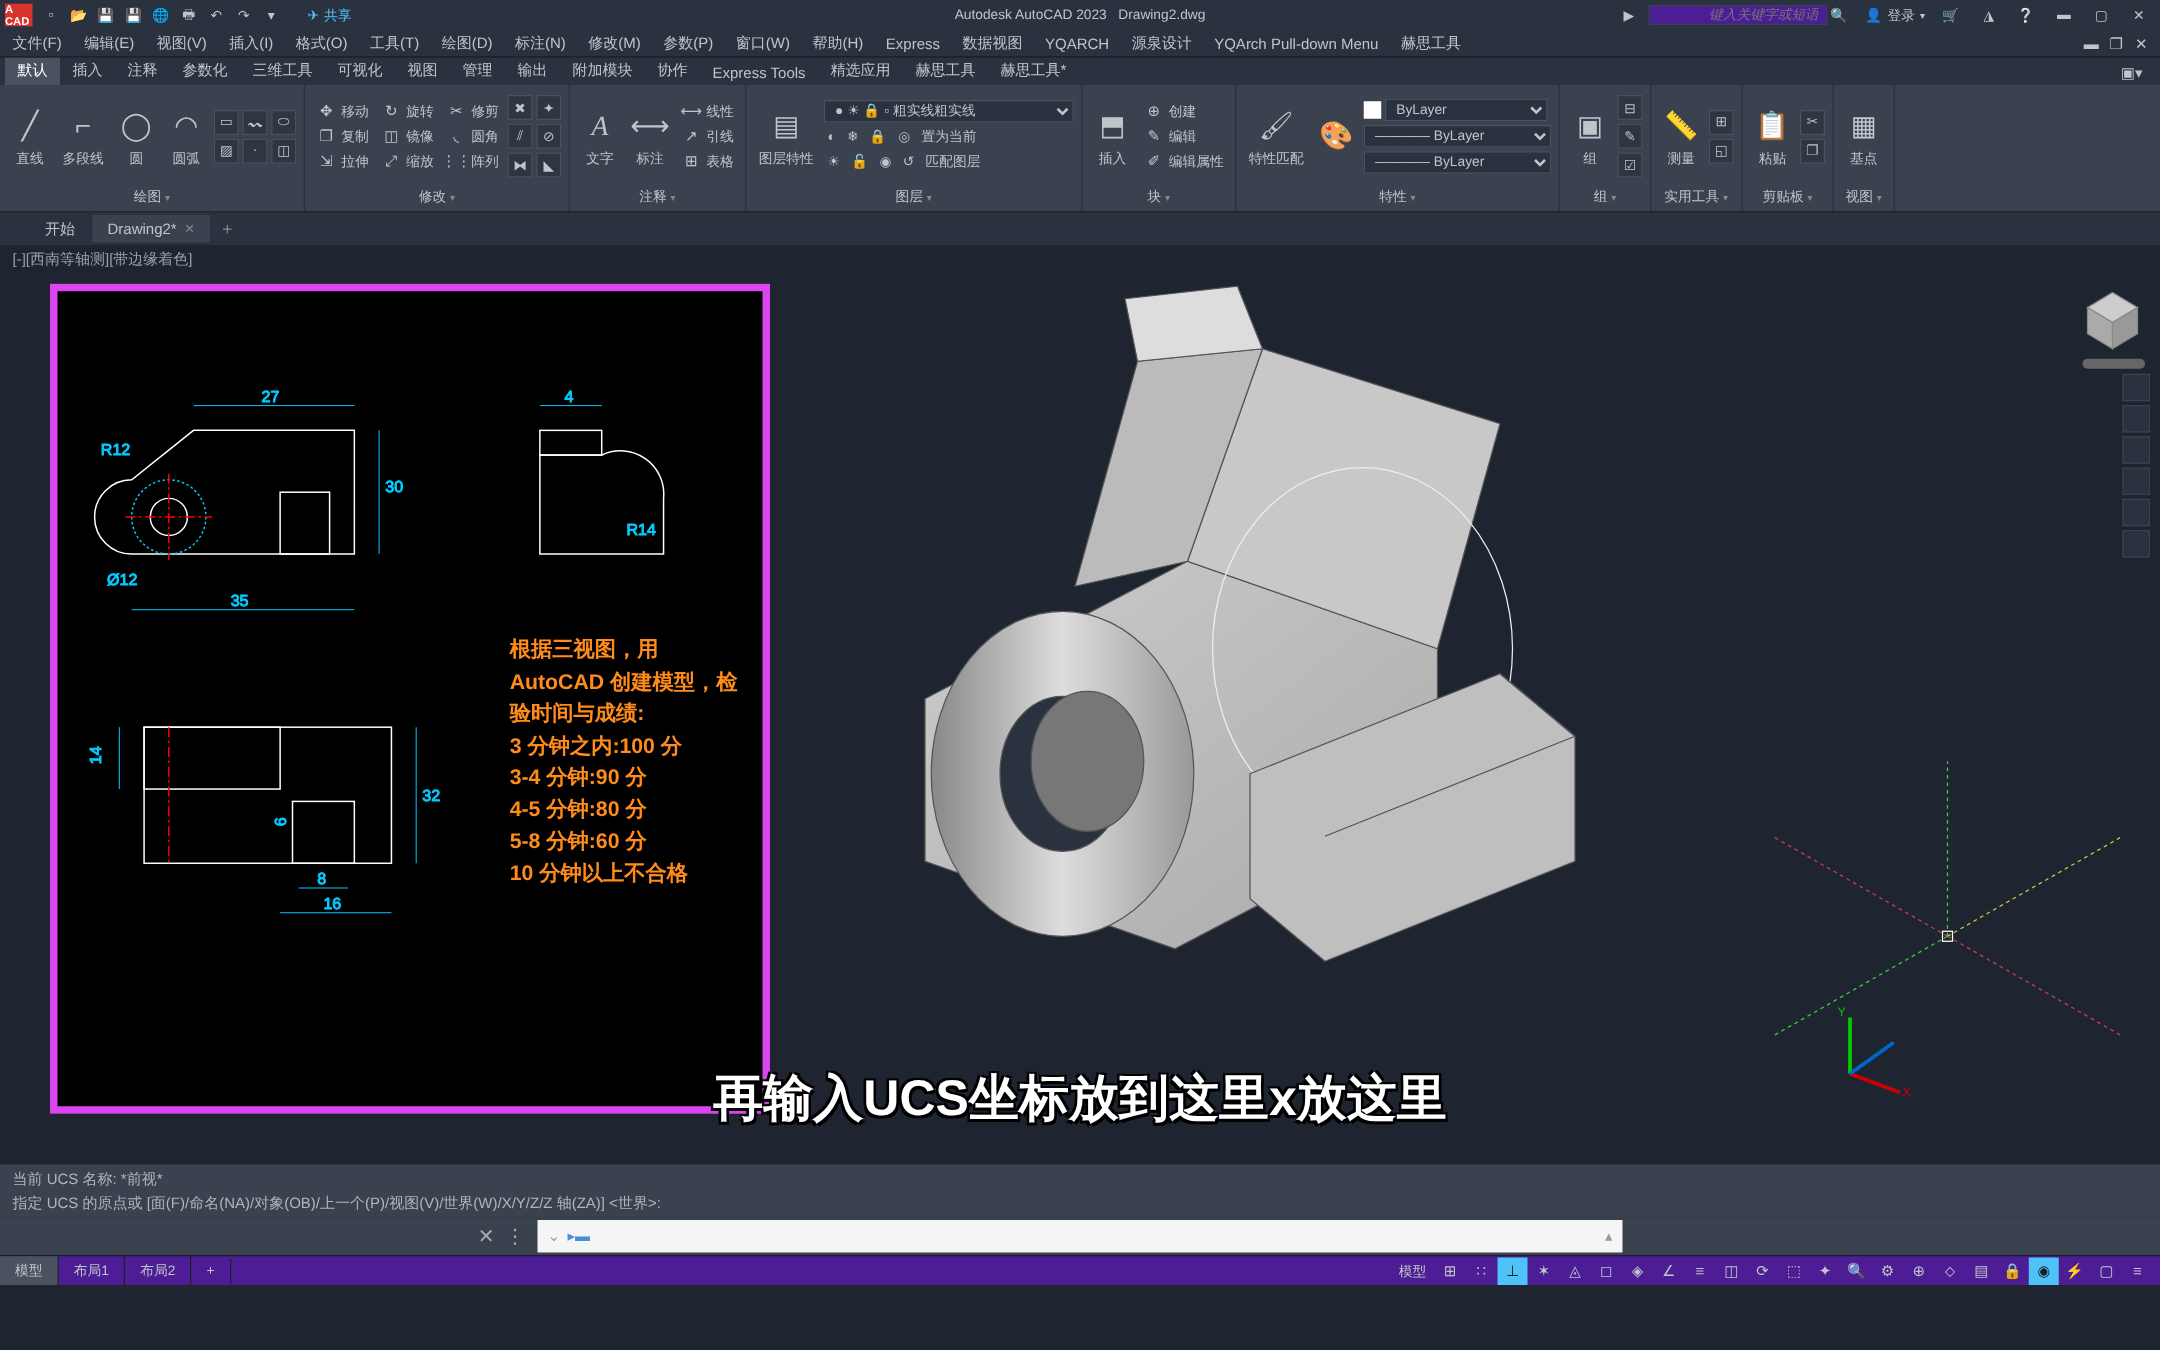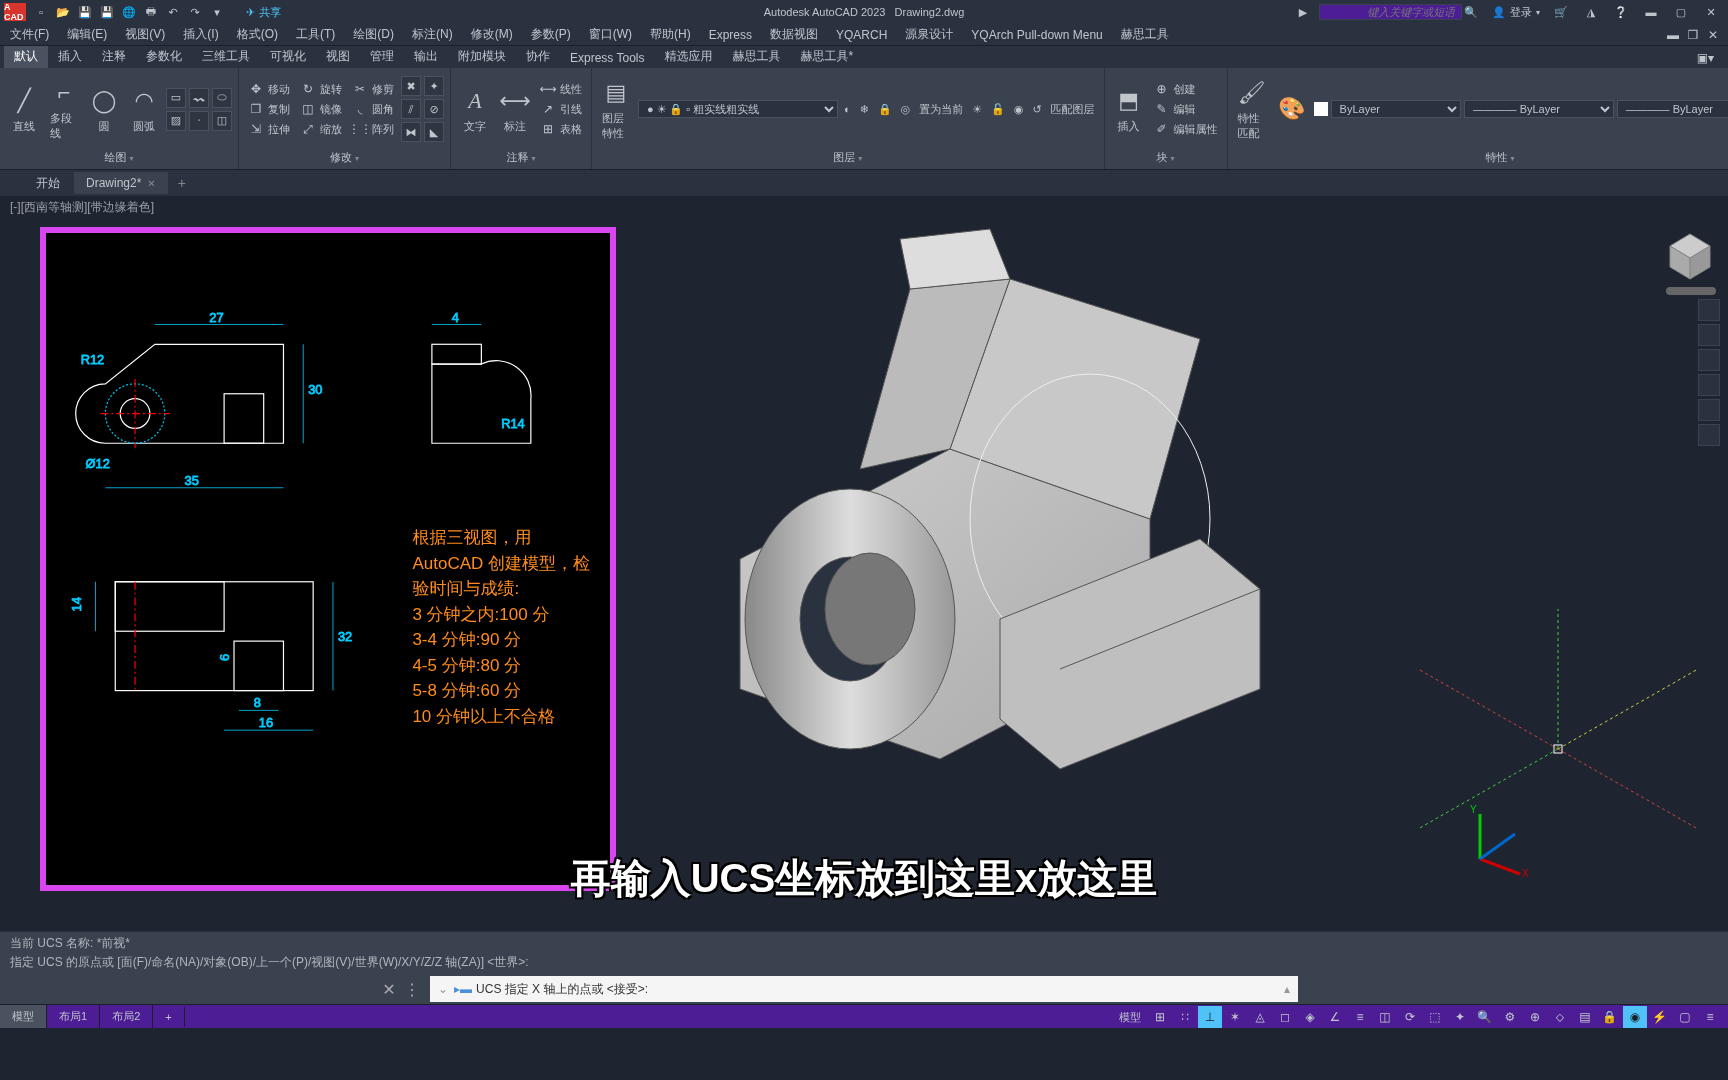--- a/index.html
+++ b/index.html
@@ -33,35 +33,35 @@
 .panel-label { text-align: center; font-size: 11px; padding: 2px 0; position: relative; }
 .panel-label::after { content: "▾"; font-size: 8px; margin-left: 3px; color: #888; }
 .big-btn { display: flex; flex-direction: column; align-items: center; gap: 2px; padding: 2px 4px; cursor: pointer; font-size: 11px; }
 .big-btn .icon { width: 28px; height: 32px; display: flex; align-items: center; justify-content: center; font-size: 22px; }
 .small-row { display: flex; flex-direction: column; gap: 2px; }
 .small-btn { display: flex; align-items: center; gap: 4px; padding: 1px 3px; cursor: pointer; font-size: 11px; white-space: nowrap; }
 .small-btn .sicon { width: 16px; height: 16px; display: inline-flex; align-items: center; justify-content: center; font-size: 12px; }
 .grid-btns { display: grid; grid-template-columns: repeat(3, 20px); gap: 3px; }
 .grid-btns .g { width: 20px; height: 20px; background: #2e3642; border: 1px solid #4a5260; cursor: pointer; display:flex;align-items:center;justify-content:center;font-size:11px;}
 .prop-sel { background: #2a3240; border: 1px solid #4a5260; color: #c0c5cc; font-size: 11px; padding: 1px 4px; width: 130px; }
-.prop-col { display: flex; flex-direction: row; gap: 3px; }
+.prop-col { display: flex; flex-direction: column; gap: 3px; }
 
 
 .doc-tabs { height: 26px; background: #2a3240; display: flex; align-items: center; padding: 0 24px; font-size: 12px; gap: 2px; }
 .doc-tab { padding: 4px 12px; cursor: pointer; display: flex; align-items: center; gap: 6px; }
 .doc-tab.active { background: #3a424f; }
 .doc-tab .x { color: #888; font-size: 10px; }
 .add-tab { padding: 4px 8px; color: #888; cursor: pointer; font-size: 14px; }
 
 
 .viewport-label { padding: 3px 10px; font-size: 12px; background: #1e2530; color: #9aa0a8; }
 .canvas { position: relative; height: 712px; background: #1e2530; }
 .ref-panel { position: absolute; left: 40px; top: 8px; width: 576px; height: 664px; background: #000; border: 6px solid #d946ef; }
 .ref-svg { width: 100%; height: 100%; }
-.ref-text { position: absolute; right: 20px; top: 292px; color: #ff8c1a; font-size: 17px; line-height: 1.5; font-weight: normal; }
+.ref-text { position: absolute; right: 20px; top: 274px; color: #ff8c1a; font-size: 17px; line-height: 1.5; font-weight: bold; }
 .model-3d { position: absolute; left: 640px; top: 0; }
 .nav-cube { position: absolute; right: 10px; top: 10px; width: 55px; height: 55px; }
 .nav-bar { position: absolute; right: 8px; top: 80px; width: 22px; display: flex; flex-direction: column; gap: 3px; }
 .nav-bar .nb { width: 22px; height: 22px; background: #2a3240; border: 1px solid #3a424f; cursor: pointer; }
 .space-key { position: absolute; left: 715px; bottom: 65px; width: 260px; height: 80px; background: linear-gradient(#18b3da, #0891b2); border: 3px solid #0a6f87; border-radius: 12px; display: flex; align-items: center; justify-content: center; color: #ffeb3b; font-size: 18px; }
 .space-wrap { position:absolute; left: 695px; bottom: 50px; width: 300px; height: 110px; background:#555d6a; border-radius:18px; padding-top:25px; }
 .subtitle { position: absolute; left: 50%; bottom: 25px; transform: translateX(-50%); font-size: 40px; font-weight: bold; color: #fff; text-shadow: 2px 2px 0 #000, -2px -2px 0 #000, 2px -2px 0 #000, -2px 2px 0 #000; white-space: nowrap; }
 
 
 .cmd-history { background: #3a424f; padding: 2px 10px; font-size: 12px; color: #b0b5bc; border-top: 1px solid #2a3240; }
@@ -543,21 +543,20 @@
   <div>指定 UCS 的原点或 [面(F)/命名(NA)/对象(OB)/上一个(P)/视图(V)/世界(W)/X/Y/Z/Z 轴(ZA)] &lt;世界&gt;:</div>
 </div>
 <div style="display:flex;background:#3a424f;align-items:center;padding:2px 0;">
   <div style="width:430px;text-align:right;padding-right:10px;">
     <span style="color:#aaa;cursor:pointer;">✕</span>
     <span style="color:#aaa;cursor:pointer;margin-left:4px;">⋮</span>
   </div>
   <div class="cmd-line" style="flex:1;margin-right:430px;">
     <span class="chev">⌄</span>
     <span class="arrow">▸▬</span>
-    <input value="UCS 指定 X 轴上的点或 &lt;接受&gt;:" style="">
     <span class="expand">▴</span>
   </div>
 </div>
 
 <div class="status-bar">
   <div class="layout-tabs">
     <div class="layout-tab active">模型</div>
     <div class="layout-tab">布局1</div>
     <div class="layout-tab">布局2</div>
     <div class="layout-tab">+</div>

